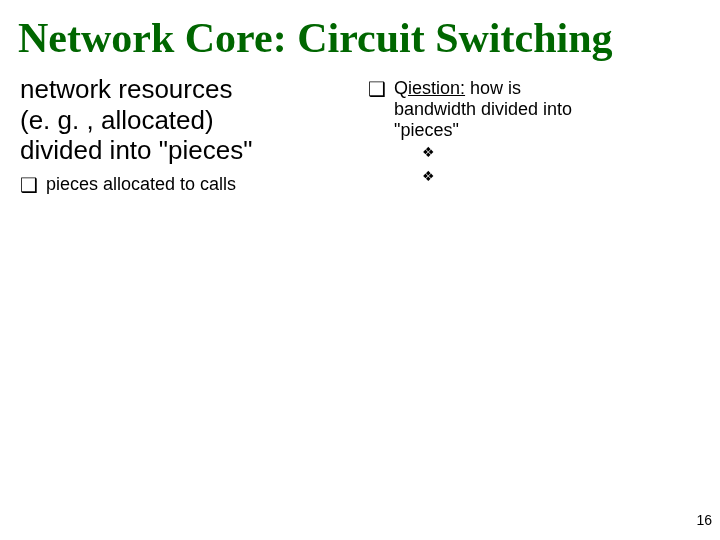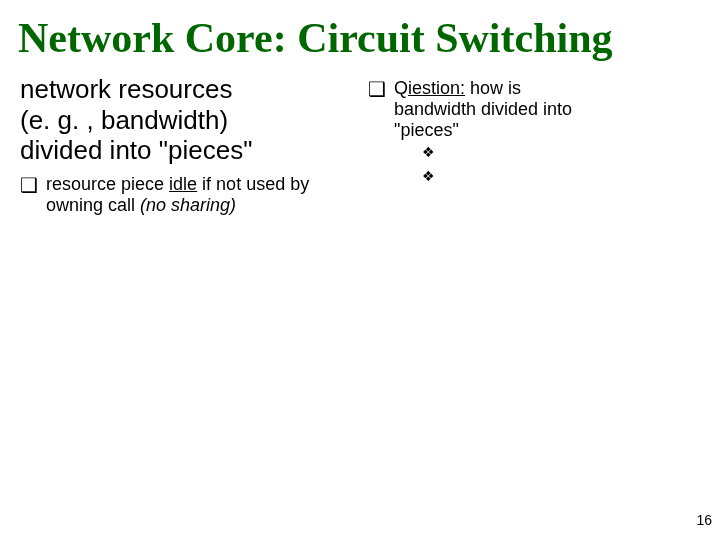--- a/index.html
+++ b/index.html
@@ -101,26 +101,26 @@
 
 <div class="slide">
 
   <div class="title">Network Core: Circuit Switching</div>
 
   <div class="columns">
 
     <div class="col col-left">
       <div class="lead">
         <span>network resources</span><br>
-        <span>(e. g. , bandwidth)</span><br>
+        <span>(e. g. , allocated)</span><br>
         <span>divided into "pieces"</span>
       </div>
       <ul class="bullets">
         <li>
-          <span>resource piece </span><span class="underline">idle</span><span> if not used by owning call </span><span class="ital">(no sharing)</span>
+          <span>pieces allocated to calls</span>
         </li>
       </ul>
     </div>
 
     <div class="col col-right">
       <ul class="bullets">
         <li>
           <span>Q</span><span class="underline">iestion:</span><span> how is</span><br>
           <span>bandwidth divided into</span><br>
           <span>"pieces"</span>

